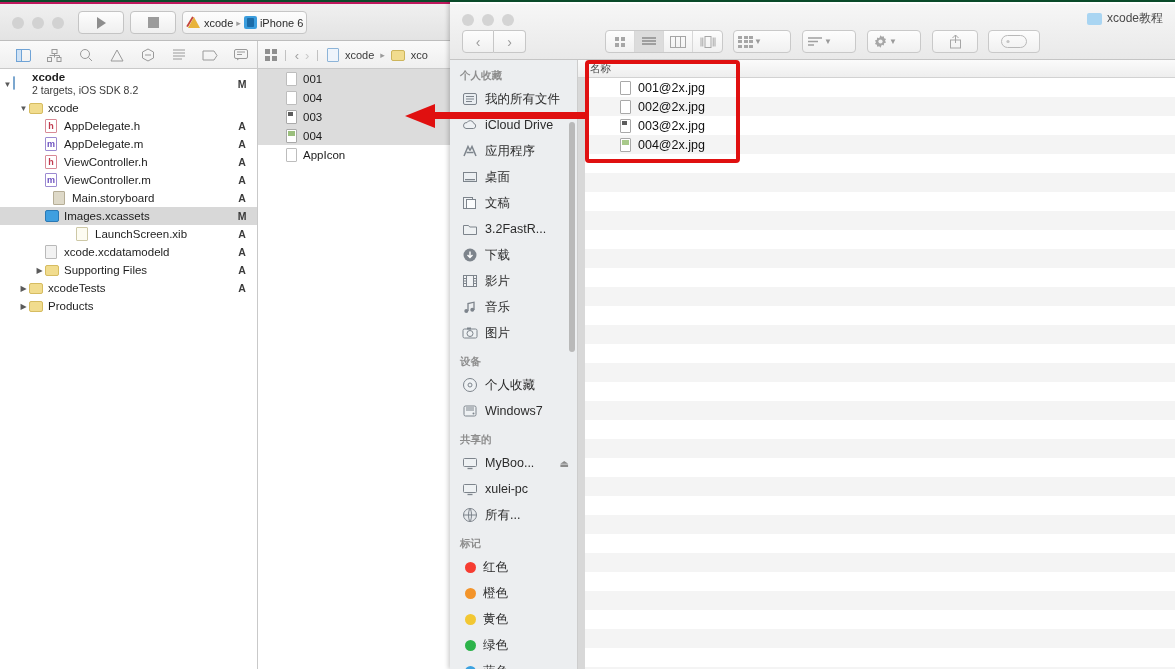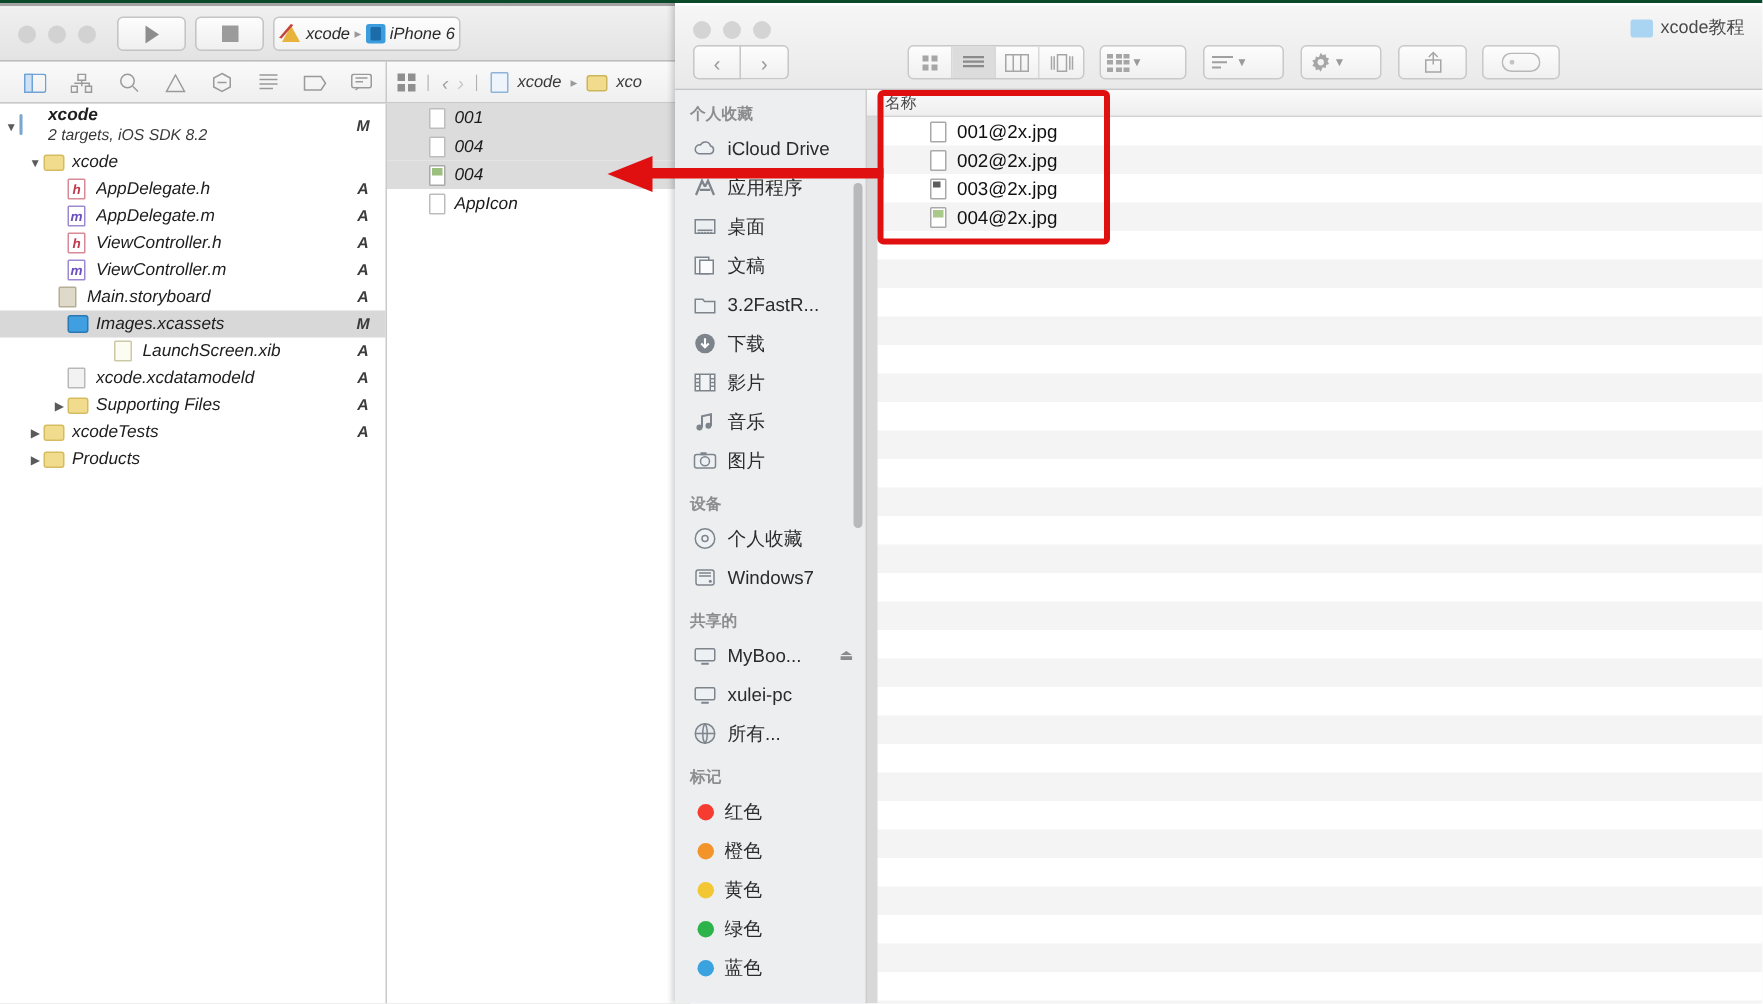--- a/index.html
+++ b/index.html
@@ -8,23 +8,22 @@
     width: 1175px; height: 669px;
     overflow: hidden;
     font-family: "Liberation Sans", "DejaVu Sans", sans-serif;
     background: #ffffff;
   }
   #root { position: relative; width: 1175px; height: 669px; }
 
   
   #xcode-window {
     position: absolute; left: 0; top: 0; width: 460px; height: 669px;
-    background: #a3a3a3;
+    background: #be185d;
     border-top: 2px solid #0a4a2a;
-    font-style: italic;
   }
   #xcode-toolbar {
     position: absolute; left: 0; top: 2px; width: 460px; height: 37px;
     background: linear-gradient(#f0f0f0, #e3e3e3);
     border-bottom: 1px solid #bdbdbd;
   }
   .traffic { position: absolute; top: 13px; width: 12px; height: 12px;
     border-radius: 50%; background: #d2d2d2; }
   .traffic.c1 { left: 12px; } .traffic.c2 { left: 32px; } .traffic.c3 { left: 52px; }
 
@@ -379,21 +378,21 @@
             <span class="badge">A</span>
           </div>
           <div class="row" style="padding-left: 34px;">
             <span class="tw"></span>
             <span class="ico">
               <span class="i-m" style="display: block;">m</span>
             </span>
             <span class="lbl">ViewController.m</span>
             <span class="badge">A</span>
           </div>
-          <div class="row" style="padding-left: 28px;">
+          <div class="row" style="padding-left: 42px;">
             <span class="tw"></span>
             <span class="ico">
               <span class="i-sb" style="display: block;"></span>
             </span>
             <span class="lbl">Main.storyboard</span>
             <span class="badge">A</span>
           </div>
           <div class="row sel" style="padding-left: 34px;">
             <span class="tw"></span>
             <span class="ico">
@@ -446,20 +445,24 @@
     </div>
 
     <div id="asset-col">
         <div class="asset-row sel">
           <span class="ast-ic empty"></span>
           <span>001</span>
         </div>
         <div class="asset-row sel">
           <span class="ast-ic empty"></span>
           <span>004</span>
+        </div>
+        <div class="asset-row sel">
+          <span class="ast-ic filled"></span>
+          <span>003</span>
         </div>
         <div class="asset-row sel">
           <span class="ast-ic green"></span>
           <span>004</span>
         </div>
         <div class="asset-row">
           <span class="ast-ic empty"></span>
           <span>AppIcon</span>
         </div>
       </div>
@@ -553,20 +556,27 @@
             <circle cx="7" cy="6.5" r="1.6" fill="#c4c4c4"></circle>
           </svg>
       </div>
     </div>
 
     <div id="finder-sidebar">
       <div id="sb-content">
           <div class="sb-head">个人收藏</div>
           <div class="sb-item">
             <span class="sb-ic"><svg width="16" height="16" viewBox="0 0 16 16">
+                <rect x="1.5" y="2.5" width="13" height="11" rx="1.5" fill="#e9edf1" stroke="#7d848c"></rect>
+                <path d="M4 5.5h8M4 8h8M4 10.5h6" stroke="#7d848c"></path>
+              </svg></span>
+            <span class="sb-txt">我的所有文件</span>
+          </div>
+          <div class="sb-item">
+            <span class="sb-ic"><svg width="16" height="16" viewBox="0 0 16 16">
                 <path d="M4 11.5h7.5a2.6 2.6 0 0 0 .2-5.1A3.6 3.6 0 0 0 5 5.6 2.9 2.9 0 0 0 4 11.5z" fill="#eef1f4" stroke="#7d848c"></path>
               </svg></span>
             <span class="sb-txt">iCloud Drive</span>
           </div>
           <div class="sb-item">
             <span class="sb-ic"><svg width="16" height="16" viewBox="0 0 16 16">
                 <path d="M2 13 6 3.5 8 7.5" fill="none" stroke="#7d848c" stroke-width="1.5"></path>
                 <path d="M14 13 10 3.5 8 7.5" fill="none" stroke="#7d848c" stroke-width="1.5"></path>
                 <path d="M4.5 9.5h7" stroke="#7d848c" stroke-width="1.5"></path>
               </svg></span>

